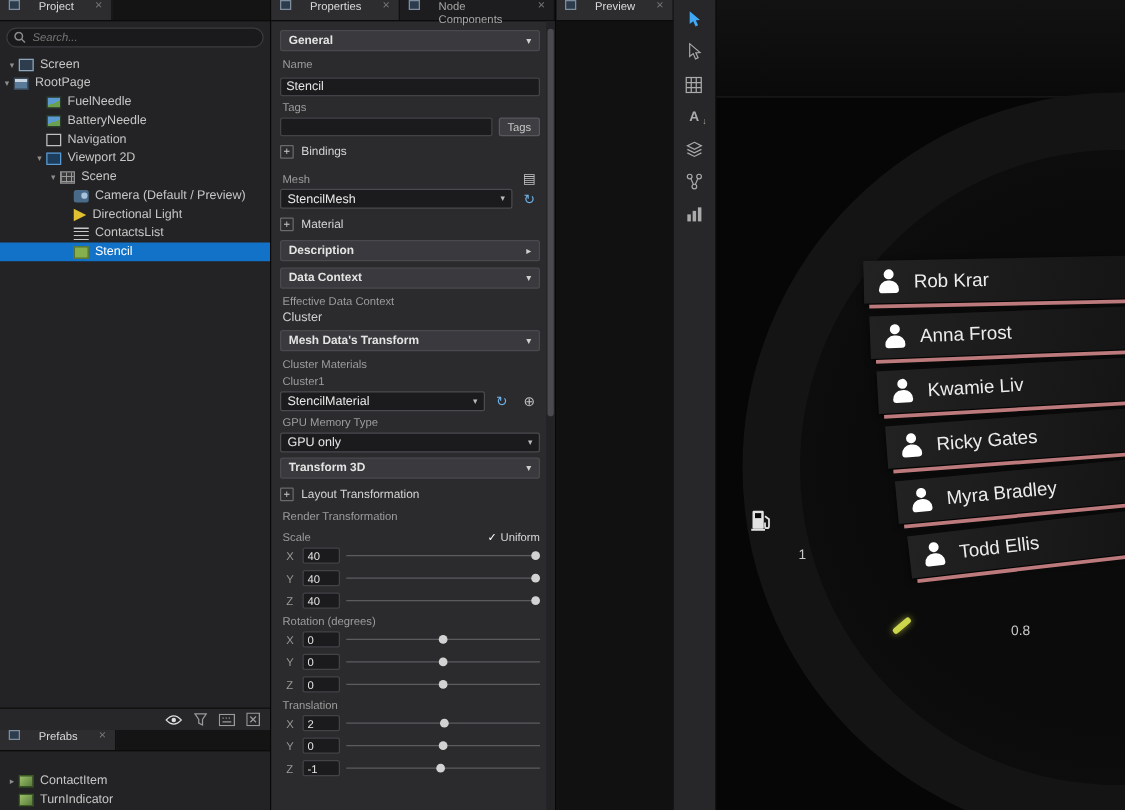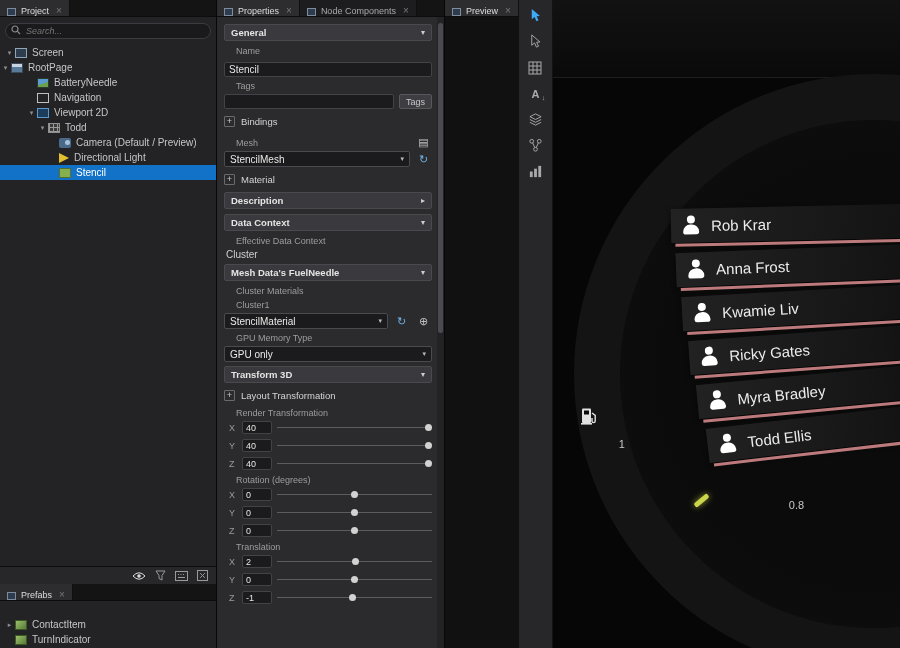--- a/index.html
+++ b/index.html
@@ -1,21 +1,21 @@
 <!DOCTYPE html>
 <html style="--selection: #1272c8; --accent: #3fa9f5; --underline: #bd7a7c; --needle: #ccd64a;"><head>
 <meta charset="utf-8">
 <style>
   * { margin:0; padding:0; box-sizing:border-box; font-family:"Liberation Sans", sans-serif; }
   html,body { width:900px; height:648px; background:#111; overflow:hidden; }
   .app { display:flex; width:900px; height:648px; }
 
   
   .tabstrip { height:17px; background:#141415; display:flex; align-items:stretch; flex:none; border-bottom:1px solid #0c0c0c; }
-  .tab { display:flex; align-items:flex-end; gap:5px; padding:0 7px; font-size:9px; color:#a8a8a8; background:#1d1d1f; border-right:1px solid #101010; cursor:pointer; }
+  .tab { display:flex; align-items:flex-start; gap:15px; padding:0 7px; font-size:9px; color:#a8a8a8; background:#1d1d1f; border-right:1px solid #101010; cursor:pointer; }
   .tab.active { background:#2d2d30; color:#dcdcdc; }
   .tab-ico { width:9px; height:8px; border:1px solid #7d8d9d; background:#2c3c4c; flex:none; }
   .tab-close { color:#777; font-size:10px; line-height:10px; margin-left:2px; }
 
   
   .left { width:217px; background:#232325; border-right:1px solid #070707; display:flex; flex-direction:column; flex:none; }
   .search-row { padding:3px 5px 4px; position:relative; }
   .search-row svg { position:absolute; left:11px; top:8px; }
   .search-input { width:100%; height:16px; background:#1a1a1c; border:1px solid #3c3c40; border-radius:8px; color:#ccc; font-size:9px; padding:0 6px 0 20px; outline:none; }
   .search-input::placeholder { color:#767676; font-style:italic; }
@@ -45,21 +45,21 @@
   .tree-tools { height:18px; border-top:1px solid #0c0c0c; background:#27272a; display:flex; justify-content:flex-end; align-items:center; gap:9px; padding:0 8px; flex:none; }
   .tree-tools .tbtn { background:none; border:none; cursor:pointer; display:flex; align-items:center; }
   .prefab-tree { height:47px; padding-top:16px; }
 
   
   .mid { width:228px; background:#2b2b2e; border-right:1px solid #070707; display:flex; flex-direction:column; position:relative; flex:none; }
   .pcontent { flex:1; overflow:hidden; padding:3px 12px 0 7px; }
   .sec { height:17px; margin:4px 0 5px; padding:0 6px; display:flex; align-items:center; justify-content:space-between; background:#3a3a3e; border:1px solid #49494e; border-radius:2px; cursor:pointer; }
   .sec-title { font-size:9.5px; font-weight:bold; color:#e4e4e4; }
   .chev { font-size:8px; color:#cfcfcf; }
-  .flabel { color:#9d9d9d; font-size:9px; margin:4px 12px 3px; }
+  .flabel { color:#9d9d9d; font-size:9px; margin:4px 2px 3px; }
   .fvalue { color:#cfcfcf; font-size:10px; margin:0 2px 4px; }
   .row { display:flex; align-items:center; gap:5px; margin:0 0 4px; }
   .row.spread { justify-content:space-between; margin-bottom:0; }
   .tinput { height:15px; background:#1b1b1d; border:1px solid #434347; border-radius:2px; color:#e4e4e4; font-size:10px; padding:0 4px; outline:none; width:100%; }
   .flex { flex:1; min-width:0; }
   .btn { height:15px; background:#3d3d42; border:1px solid #57575c; border-radius:2px; color:#c8c8c8; font-size:9px; padding:0 6px; cursor:pointer; }
   .combo { height:16px; display:flex; align-items:center; justify-content:space-between; padding:0 5px; background:#1b1b1d; border:1px solid #4a4a4f; border-radius:2px; font-size:10px; color:#e8e8e8; cursor:pointer; }
   .combo .caret { font-size:7px; color:#bbb; margin-left:4px; }
   .iconbtn { width:17px; height:16px; display:flex; align-items:center; justify-content:center; font-size:11px; background:none; border:none; cursor:pointer; color:#c0c0c0; flex:none; }
   .iconbtn.blue { color:#6fb3e8; }
@@ -140,46 +140,56 @@
           <span class="tlabel">Screen</span>
         </div>
       <div class="trow d1">
           <span class="exp">▾</span>
           <span class="ti ti-page"></span>
           <span class="tlabel">RootPage</span>
         </div>
       <div class="trow d2">
           <span class="exp"></span>
           <span class="ti ti-image"></span>
+          <span class="tlabel">FuelNeedle</span>
+        </div>
+      <div class="trow d2">
+          <span class="exp"></span>
+          <span class="ti ti-image"></span>
           <span class="tlabel">BatteryNeedle</span>
         </div>
       <div class="trow d2">
           <span class="exp"></span>
           <span class="ti ti-node"></span>
           <span class="tlabel">Navigation</span>
         </div>
       <div class="trow d2">
           <span class="exp">▾</span>
           <span class="ti ti-viewport"></span>
           <span class="tlabel">Viewport 2D</span>
         </div>
       <div class="trow d3">
           <span class="exp">▾</span>
           <span class="ti ti-scene"></span>
-          <span class="tlabel">Todd</span>
+          <span class="tlabel">Scene</span>
         </div>
       <div class="trow d4">
           <span class="exp"></span>
           <span class="ti ti-camera"></span>
           <span class="tlabel">Camera (Default / Preview)</span>
         </div>
       <div class="trow d4">
           <span class="exp"></span>
           <span class="ti ti-light"></span>
           <span class="tlabel">Directional Light</span>
+        </div>
+      <div class="trow d4">
+          <span class="exp"></span>
+          <span class="ti ti-list"></span>
+          <span class="tlabel">ContactsList</span>
         </div>
       <div class="trow d4 sel">
           <span class="exp"></span>
           <span class="ti ti-stencil"></span>
           <span class="tlabel">Stencil</span>
         </div>
     </div>
 
     <div class="tree-tools">
       <button class="tbtn">
@@ -291,21 +301,21 @@
       </div>
 
       <div class="sec">
         <span class="sec-title">Data Context</span>
         <span class="chev">▾</span>
       </div>
       <div class="flabel">Effective Data Context</div>
       <div class="fvalue">Cluster</div>
 
       <div class="sec">
-        <span class="sec-title">Mesh Data's FuelNeedle</span>
+        <span class="sec-title">Mesh Data's Transform</span>
         <span class="chev">▾</span>
       </div>
       <div class="flabel">Cluster Materials</div>
       <div class="flabel">Cluster1</div>
       <div class="row">
         <div class="combo flex">
           <span>StencilMaterial</span>
           <span class="caret">▾</span>
         </div>
         <button class="iconbtn blue">
@@ -327,20 +337,27 @@
         <span class="sec-title">Transform 3D</span>
         <span class="chev">▾</span>
       </div>
 
       <div class="addrow">
         <span class="plusbox">+</span>
         <span class="addlabel">Layout Transformation</span>
       </div>
       <div class="flabel">Render Transformation</div>
 
+      <div class="row spread">
+        <span class="flabel">Scale</span>
+        <span class="uniform">
+          <span class="check">✓</span>
+          <span>Uniform</span>
+        </span>
+      </div>
       <div class="srow">
           <span class="axis">X</span>
           <input class="ninput" value="40" style="">
           <div class="slider">
             <div class="thumb" style="left: 98%;"></div>
           </div>
         </div>
       <div class="srow">
           <span class="axis">Y</span>
           <input class="ninput" value="40" style="">

